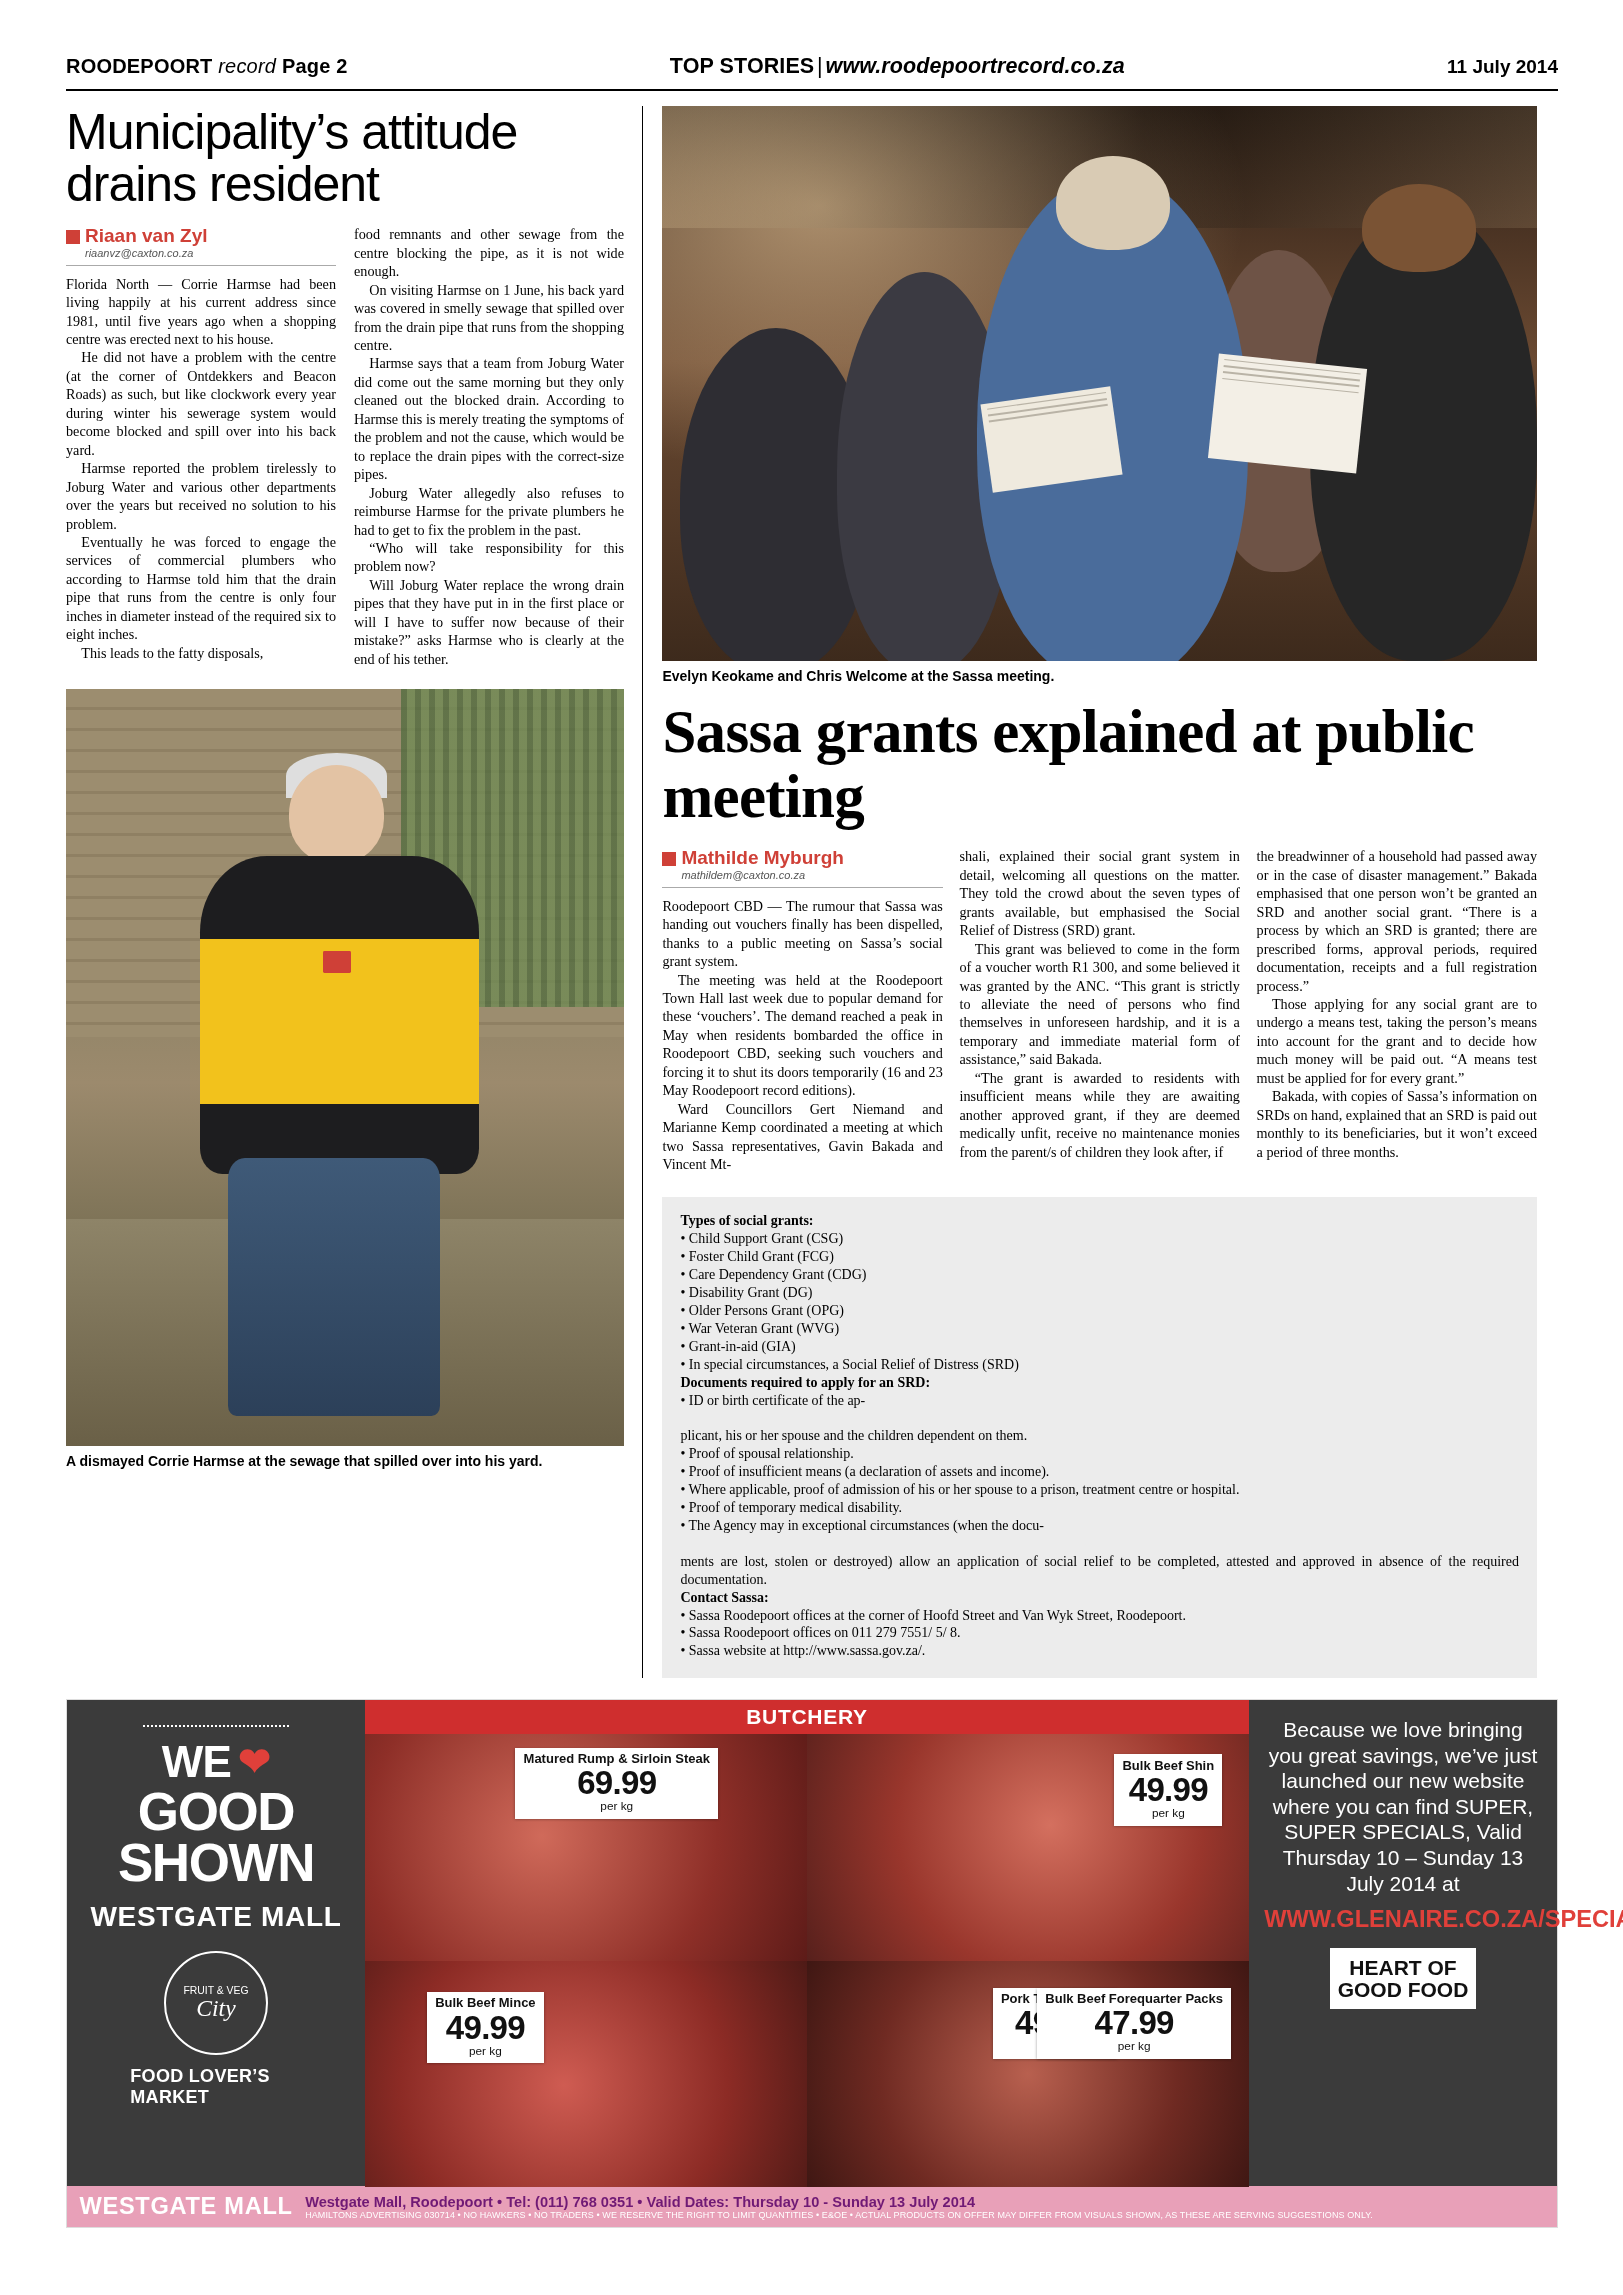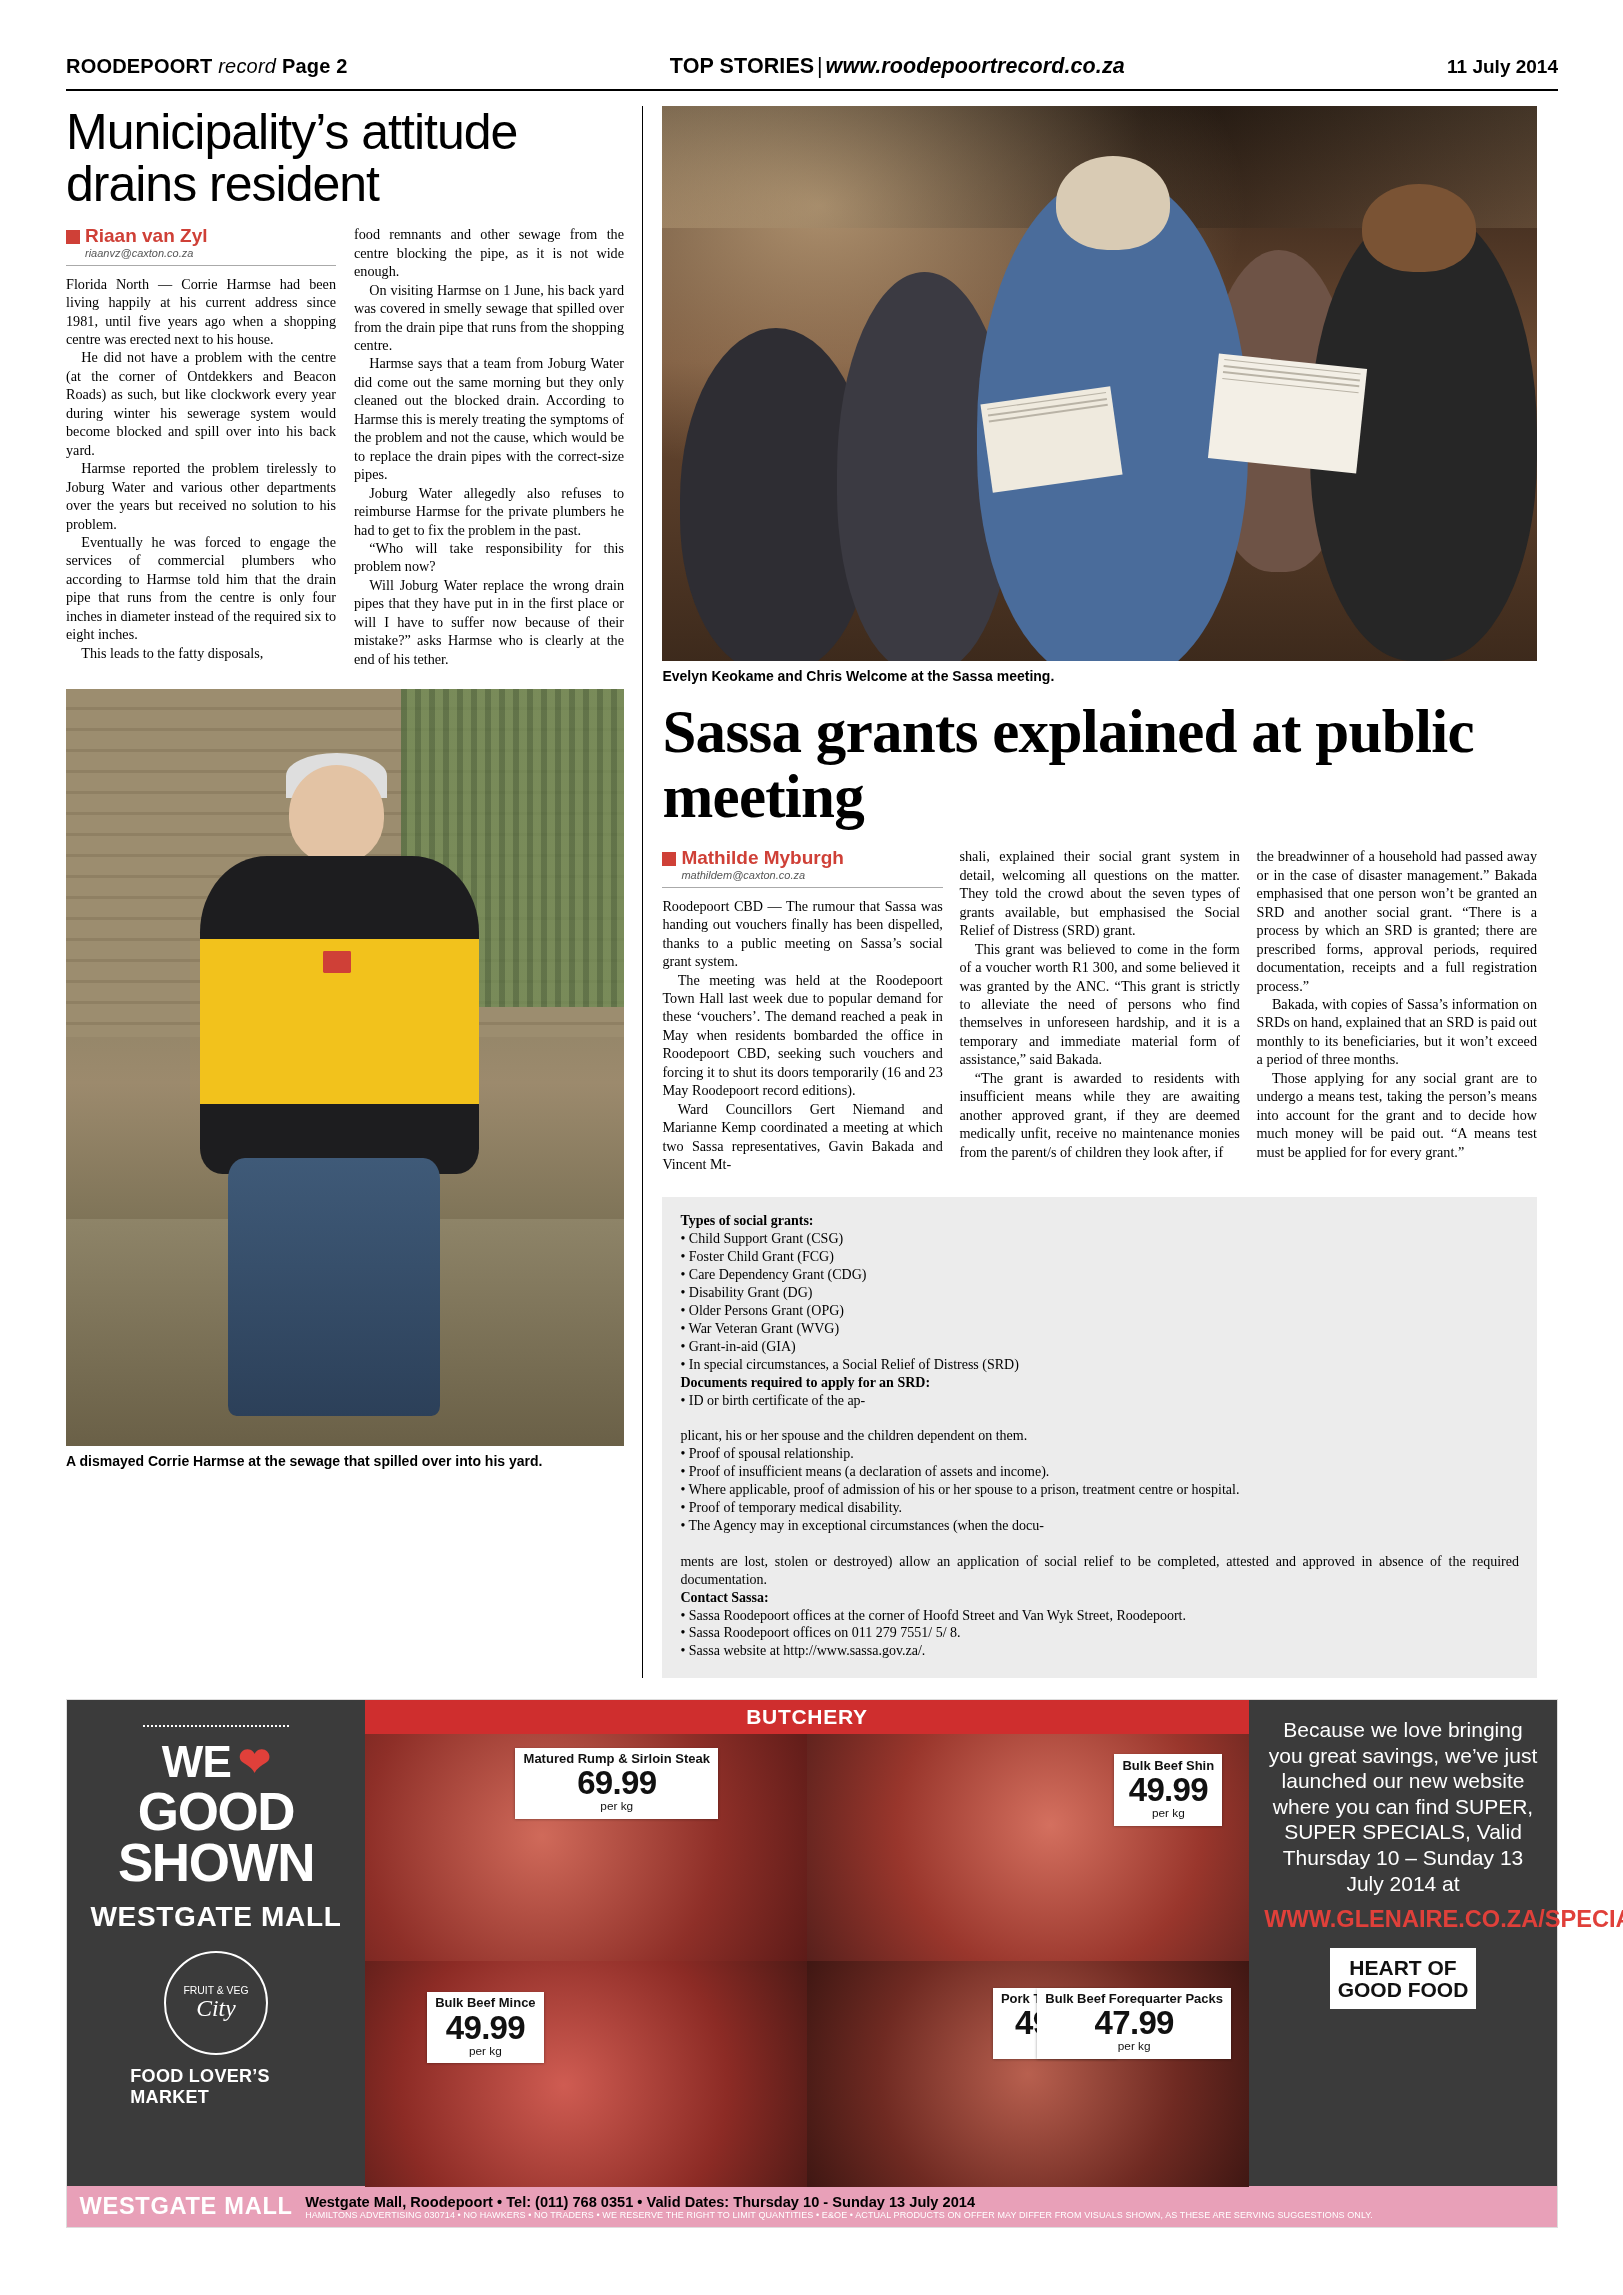--- a/index.html
+++ b/index.html
@@ -248,21 +248,21 @@
   .ad-right .url { color: #e0403a; font-weight: bold; font-size: 23.6px; line-height: 1.15; margin-top: 9.7px; }
   .heart-box {
     margin: 15.3px auto 0; width: 146px; background: #fff; color: #111;
     font-weight: bold; font-size: 21px; line-height: 1.05; padding: 8.3px 5.6px; text-align: center;
   }
   .ad-footer {
     background: #e8a0b8; display: flex; align-items: center; gap: 12.5px;
     padding: 7px 12.5px; font-family: "Liberation Sans", sans-serif;
   }
   .ad-footer .wm { font-size: 23.6px; font-weight: bold; color: #fff; letter-spacing: 0.7px; white-space: nowrap; }
-  .ad-footer .info1 { font-size: 14.6px; font-weight: bold; color: #000000; }
+  .ad-footer .info1 { font-size: 14.6px; font-weight: bold; color: #701a75; }
   .ad-footer .info2 { font-size: 9px; color: #fff; letter-spacing: 0.1px; }
 </style>
 </head>
 <body>
 
 <div class="page">
 
   <div class="masthead">
     <div class="mast-left">
       <span class="brand">ROODEPOORT</span>
@@ -362,22 +362,22 @@
           <p class="body">The meeting was held at the Roodepoort Town Hall last week due to popular demand for these ‘vouchers’. The demand reached a peak in May when residents bombarded the office in Roodepoort CBD, seeking such vouchers and forcing it to shut its doors temporarily (16 and 23 May Roodepoort record editions).</p>
           <p class="body">Ward Councillors Gert Niemand and Marianne Kemp coordinated a meeting at which two Sassa representatives, Gavin Bakada and Vincent Mt-</p>
         </div>
         <div class="tcol">
           <p class="body first">shali, explained their social grant system in detail, welcoming all questions on the matter. They told the crowd about the seven types of grants available, but emphasised the Social Relief of Distress (SRD) grant.</p>
           <p class="body">This grant was believed to come in the form of a voucher worth R1 300, and some believed it was granted by the ANC. “This grant is strictly to alleviate the need of persons who find themselves in unforeseen hardship, and it is a temporary and immediate material form of assistance,” said Bakada.</p>
           <p class="body">“The grant is awarded to residents with insufficient means while they are awaiting another approved grant, if they are deemed medically unfit, receive no maintenance monies from the parent/s of children they look after, if</p>
         </div>
         <div class="tcol">
           <p class="body first">the breadwinner of a household had passed away or in the case of disaster management.” Bakada emphasised that one person won’t be granted an SRD and another social grant. “There is a process by which an SRD is granted; there are prescribed forms, approval periods, required documentation, receipts and a full registration process.”</p>
+          <p class="body">Those applying for any social grant are to undergo a means test, taking the person’s means into account for the grant and to decide how much money will be paid out. “A means test must be applied for for every grant.”</p>
           <p class="body">Bakada, with copies of Sassa’s information on SRDs on hand, explained that an SRD is paid out monthly to its beneficiaries, but it won’t exceed a period of three months.</p>
-          <p class="body">Those applying for any social grant are to undergo a means test, taking the person’s means into account for the grant and to decide how much money will be paid out. “A means test must be applied for for every grant.”</p>
         </div>
       </div>
 
       <div class="infobox">
         <div class="textcols-3">
           <div class="tcol">
             <div class="ib-h">Types of social grants:</div>
             <ul class="ib-list">
               <li>• Child Support Grant (CSG)</li>
               <li>• Foster Child Grant (FCG)</li>

